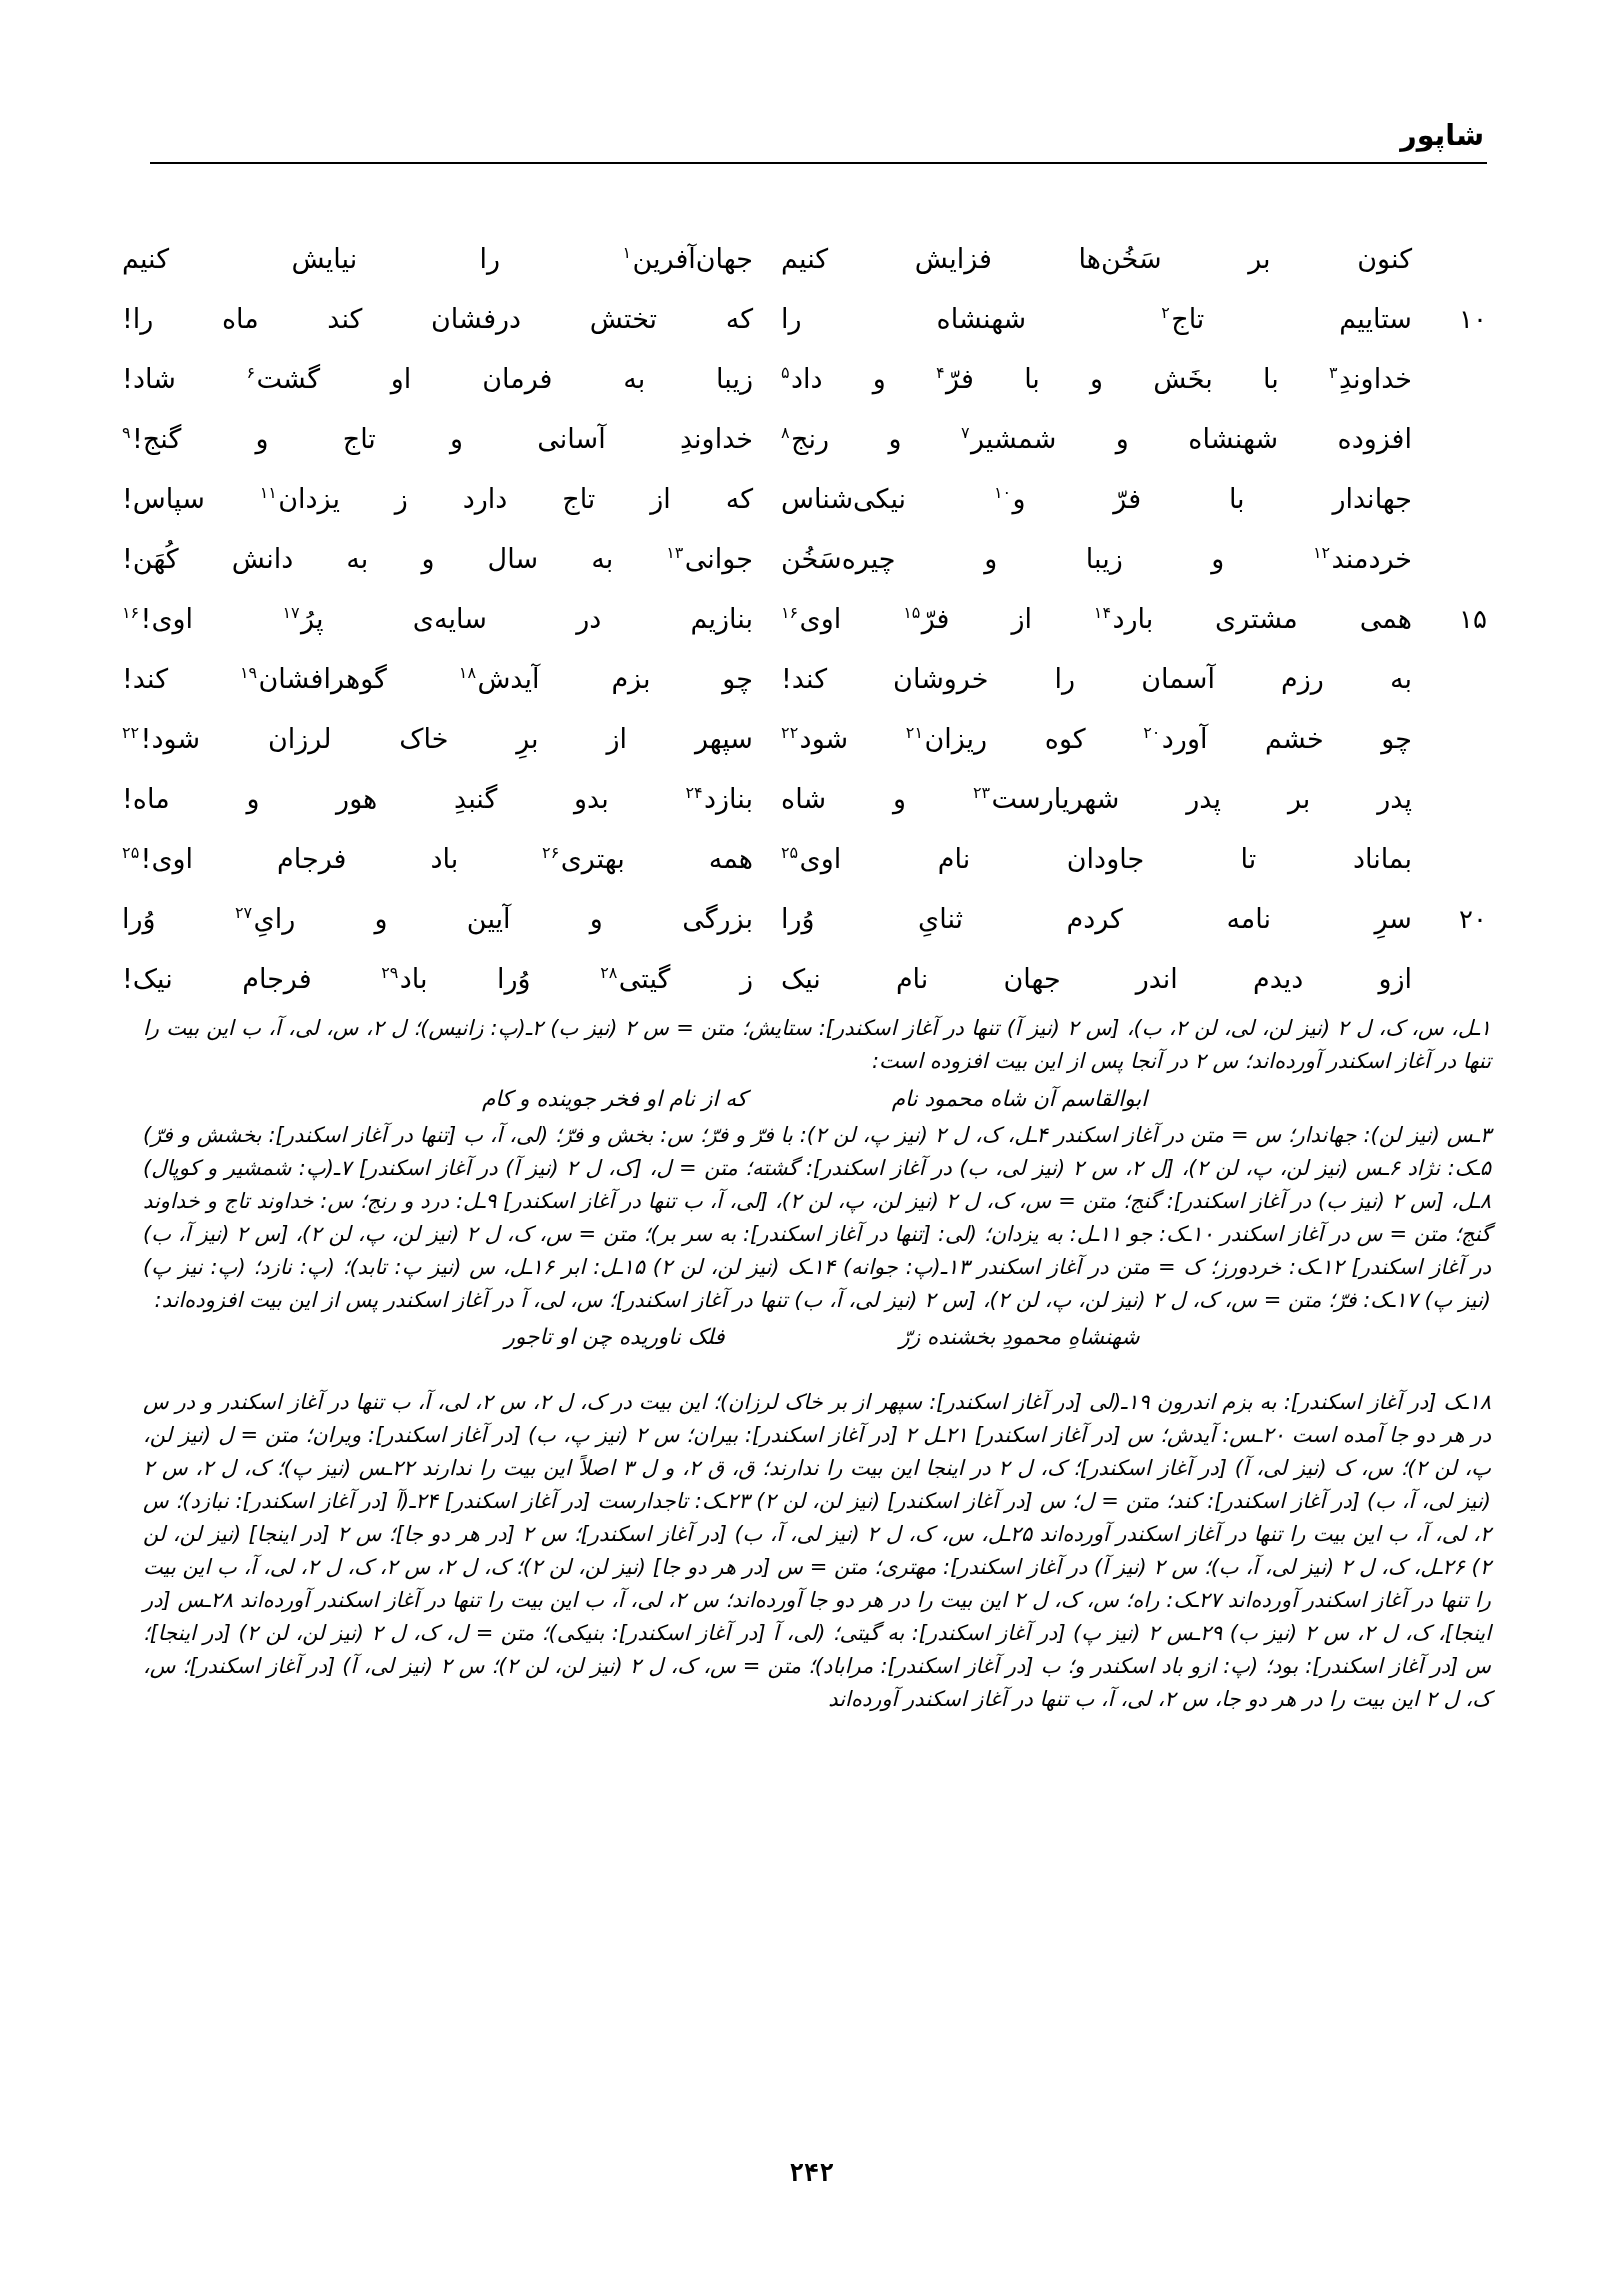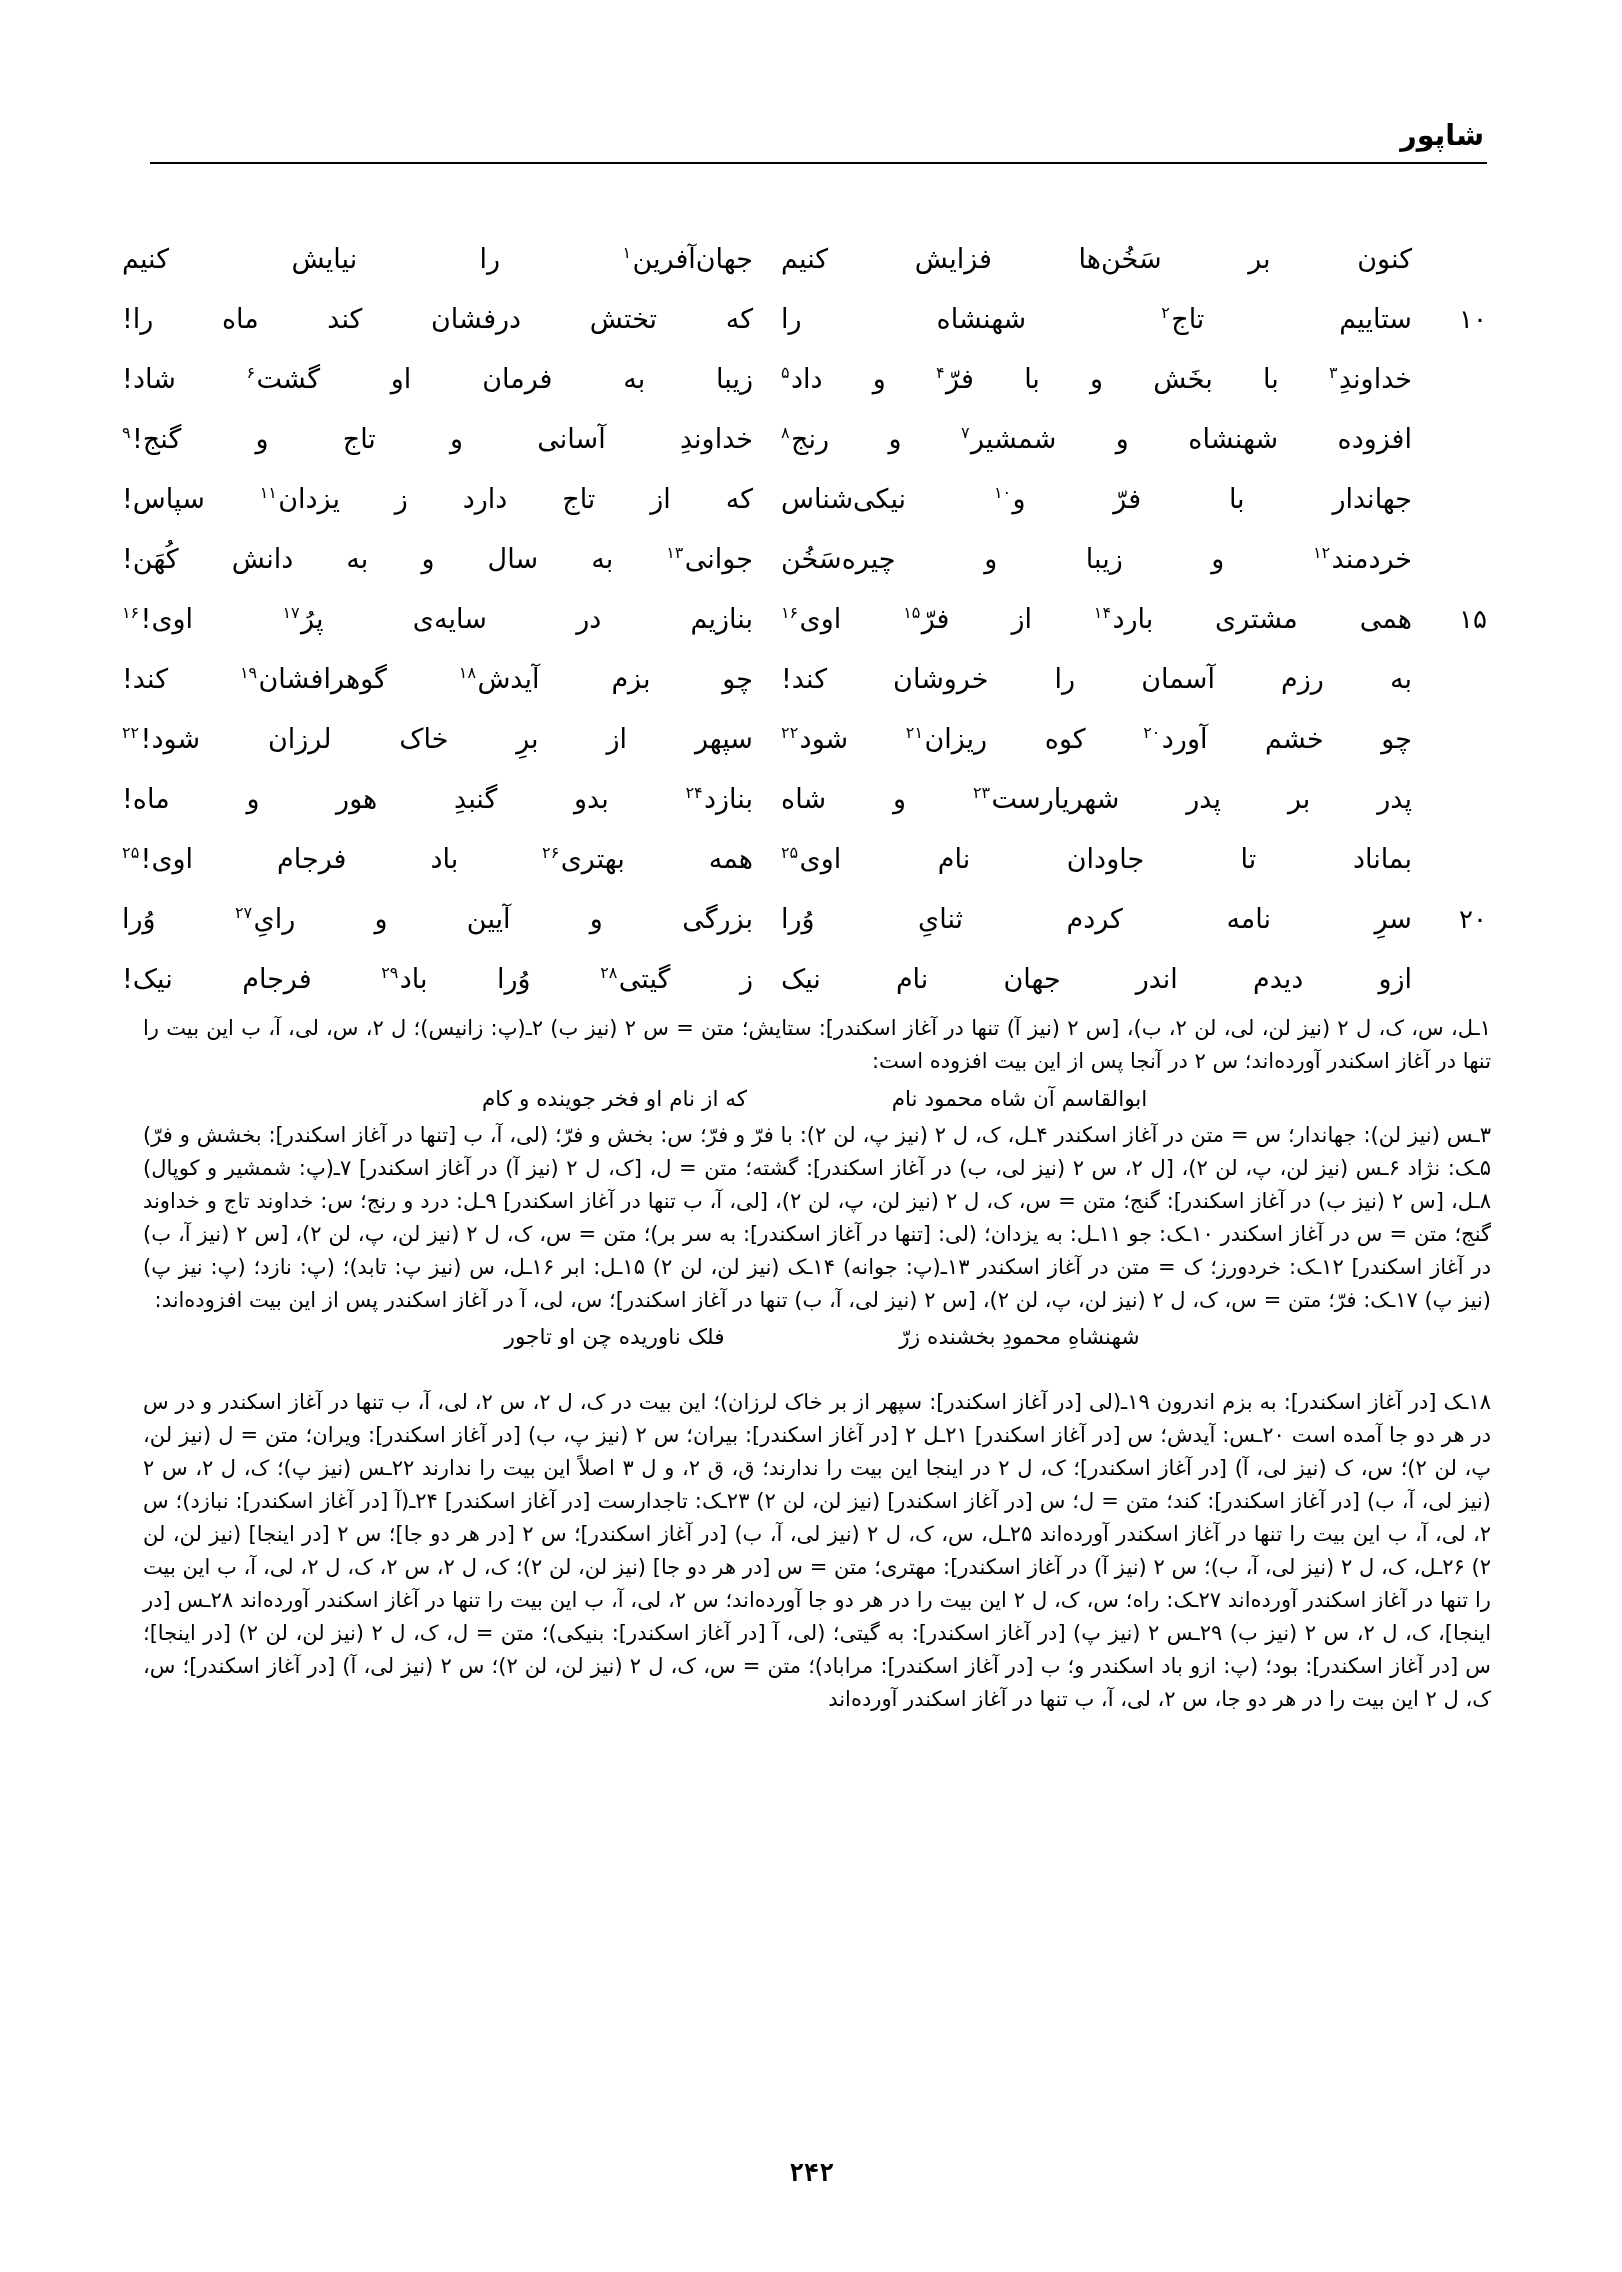--- a/index.html
+++ b/index.html
@@ -95,20 +95,21 @@
   
   .notes {
     position: absolute;
     top: 1012px;
     right: 132px;
     left: 143px;
     font-size: 21px;
     line-height: 33px;
     text-align: justify;
     text-align-last: right;
+    font-style: italic;
   }
   .notes p {
     margin: 0;
     padding: 0;
     text-align: justify;
     text-align-last: right;
   }
   .notes p.lastline { text-align-last: right; margin-top: 32px; }
 
   .inset-verse {

